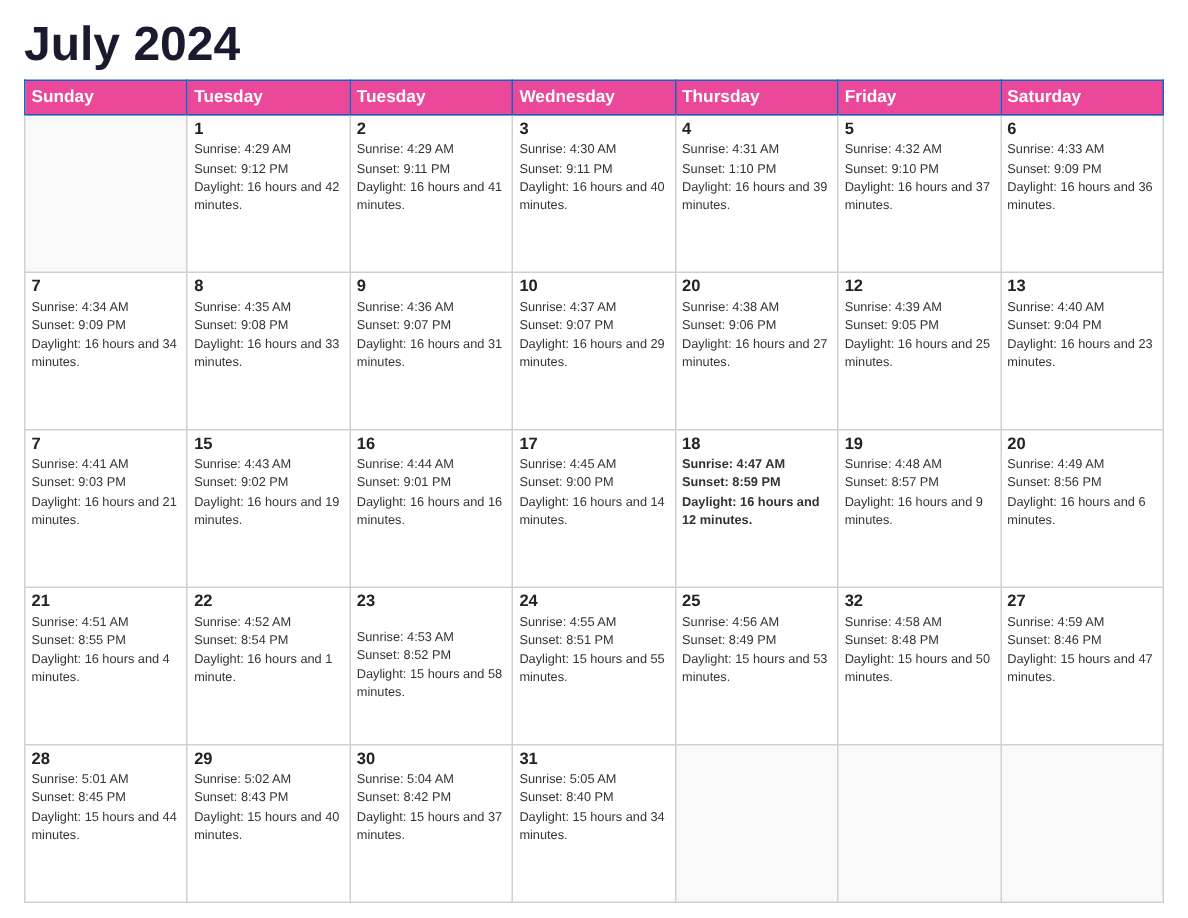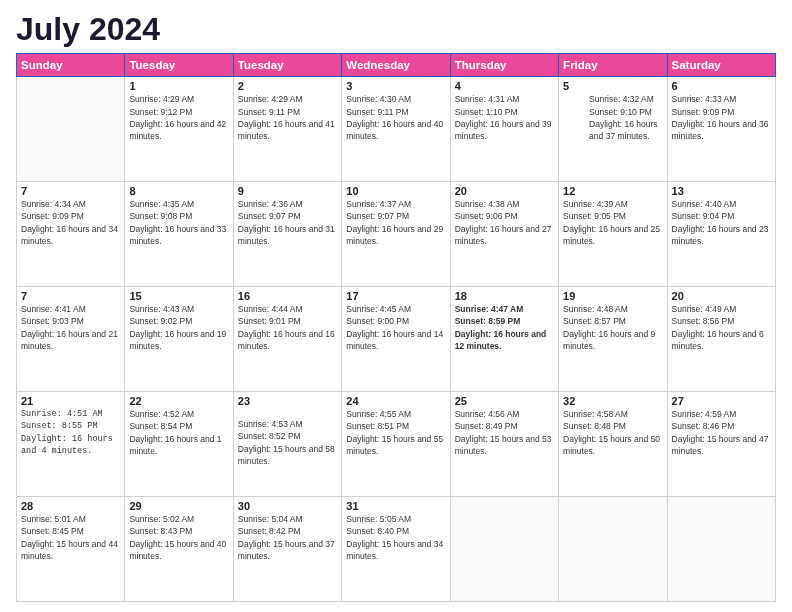--- a/index.html
+++ b/index.html
@@ -135,21 +135,21 @@
 Daylight: 16 hours and 40 minutes.</div>
           </td>
           <td>
             <div class="day-num">4</div>
             <div class="sun-info" style="white-space: pre-line;">Sunrise: 4:31 AM
 Sunset: 1:10 PM
 Daylight: 16 hours and 39 minutes.</div>
           </td>
           <td>
             <div class="day-num">5</div>
-            <div class="sun-info" style="white-space: pre-line; margin-left: 26px;">Sunrise: 4:32 AM
+            <div class="sun-info" style="white-space: pre-line;">Sunrise: 4:32 AM
 Sunset: 9:10 PM
 Daylight: 16 hours and 37 minutes.</div>
           </td>
           <td>
             <div class="day-num">6</div>
             <div class="sun-info" style="white-space: pre-line;">Sunrise: 4:33 AM
 Sunset: 9:09 PM
 Daylight: 16 hours and 36 minutes.</div>
           </td>
         </tr>
@@ -237,21 +237,21 @@
           <td>
             <div class="day-num">20</div>
             <div class="sun-info" style="white-space: pre-line;">Sunrise: 4:49 AM
 Sunset: 8:56 PM
 Daylight: 16 hours and 6 minutes.</div>
           </td>
         </tr>
         <tr>
           <td>
             <div class="day-num">21</div>
-            <div class="sun-info" style="white-space: pre-line; font-family: Liberation Mono, monospace;">Sunrise: 4:51 AM
+            <div class="sun-info" style="white-space: pre-line;">Sunrise: 4:51 AM
 Sunset: 8:55 PM
 Daylight: 16 hours and 4 minutes.</div>
           </td>
           <td>
             <div class="day-num">22</div>
             <div class="sun-info" style="white-space: pre-line;">Sunrise: 4:52 AM
 Sunset: 8:54 PM
 Daylight: 16 hours and 1 minute.</div>
           </td>
           <td>

